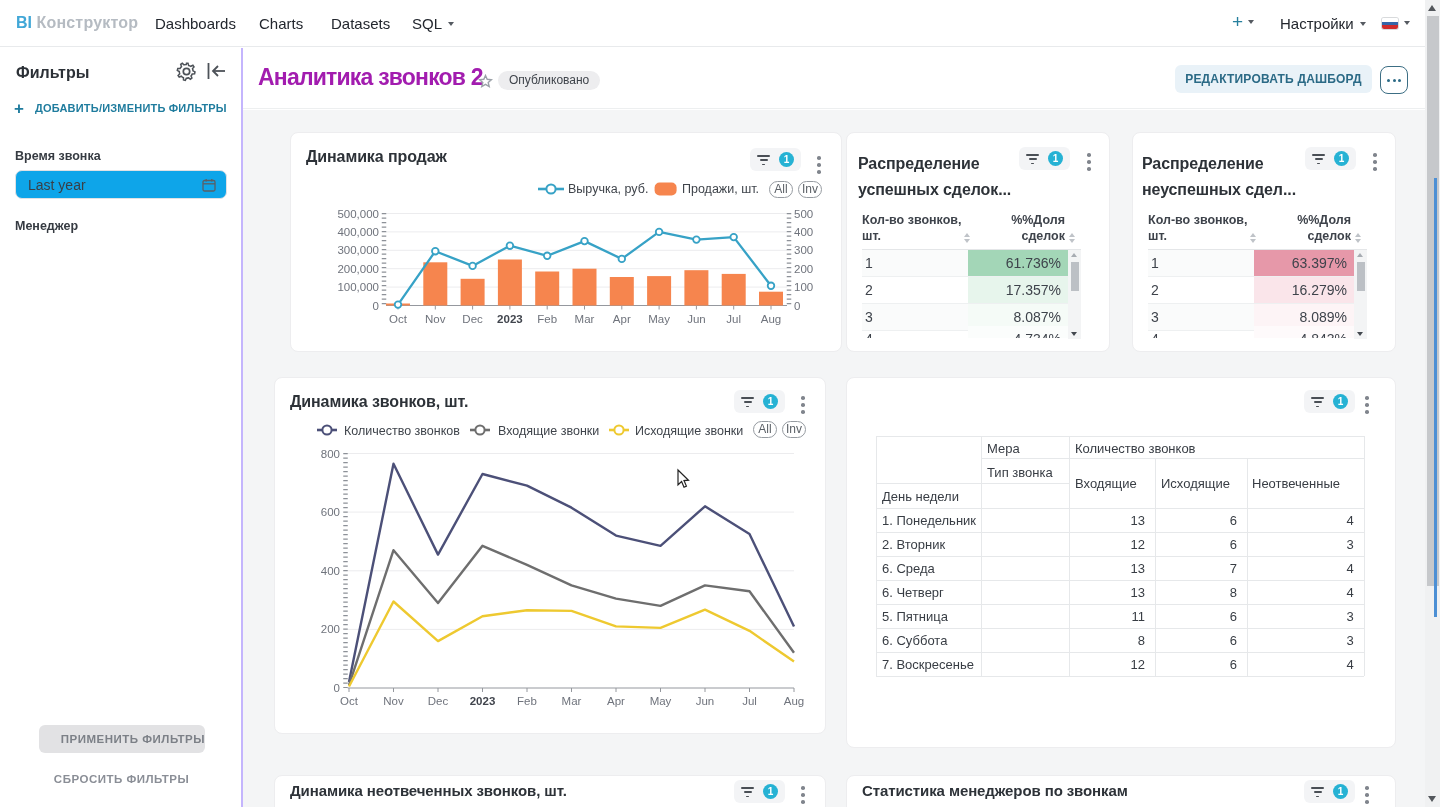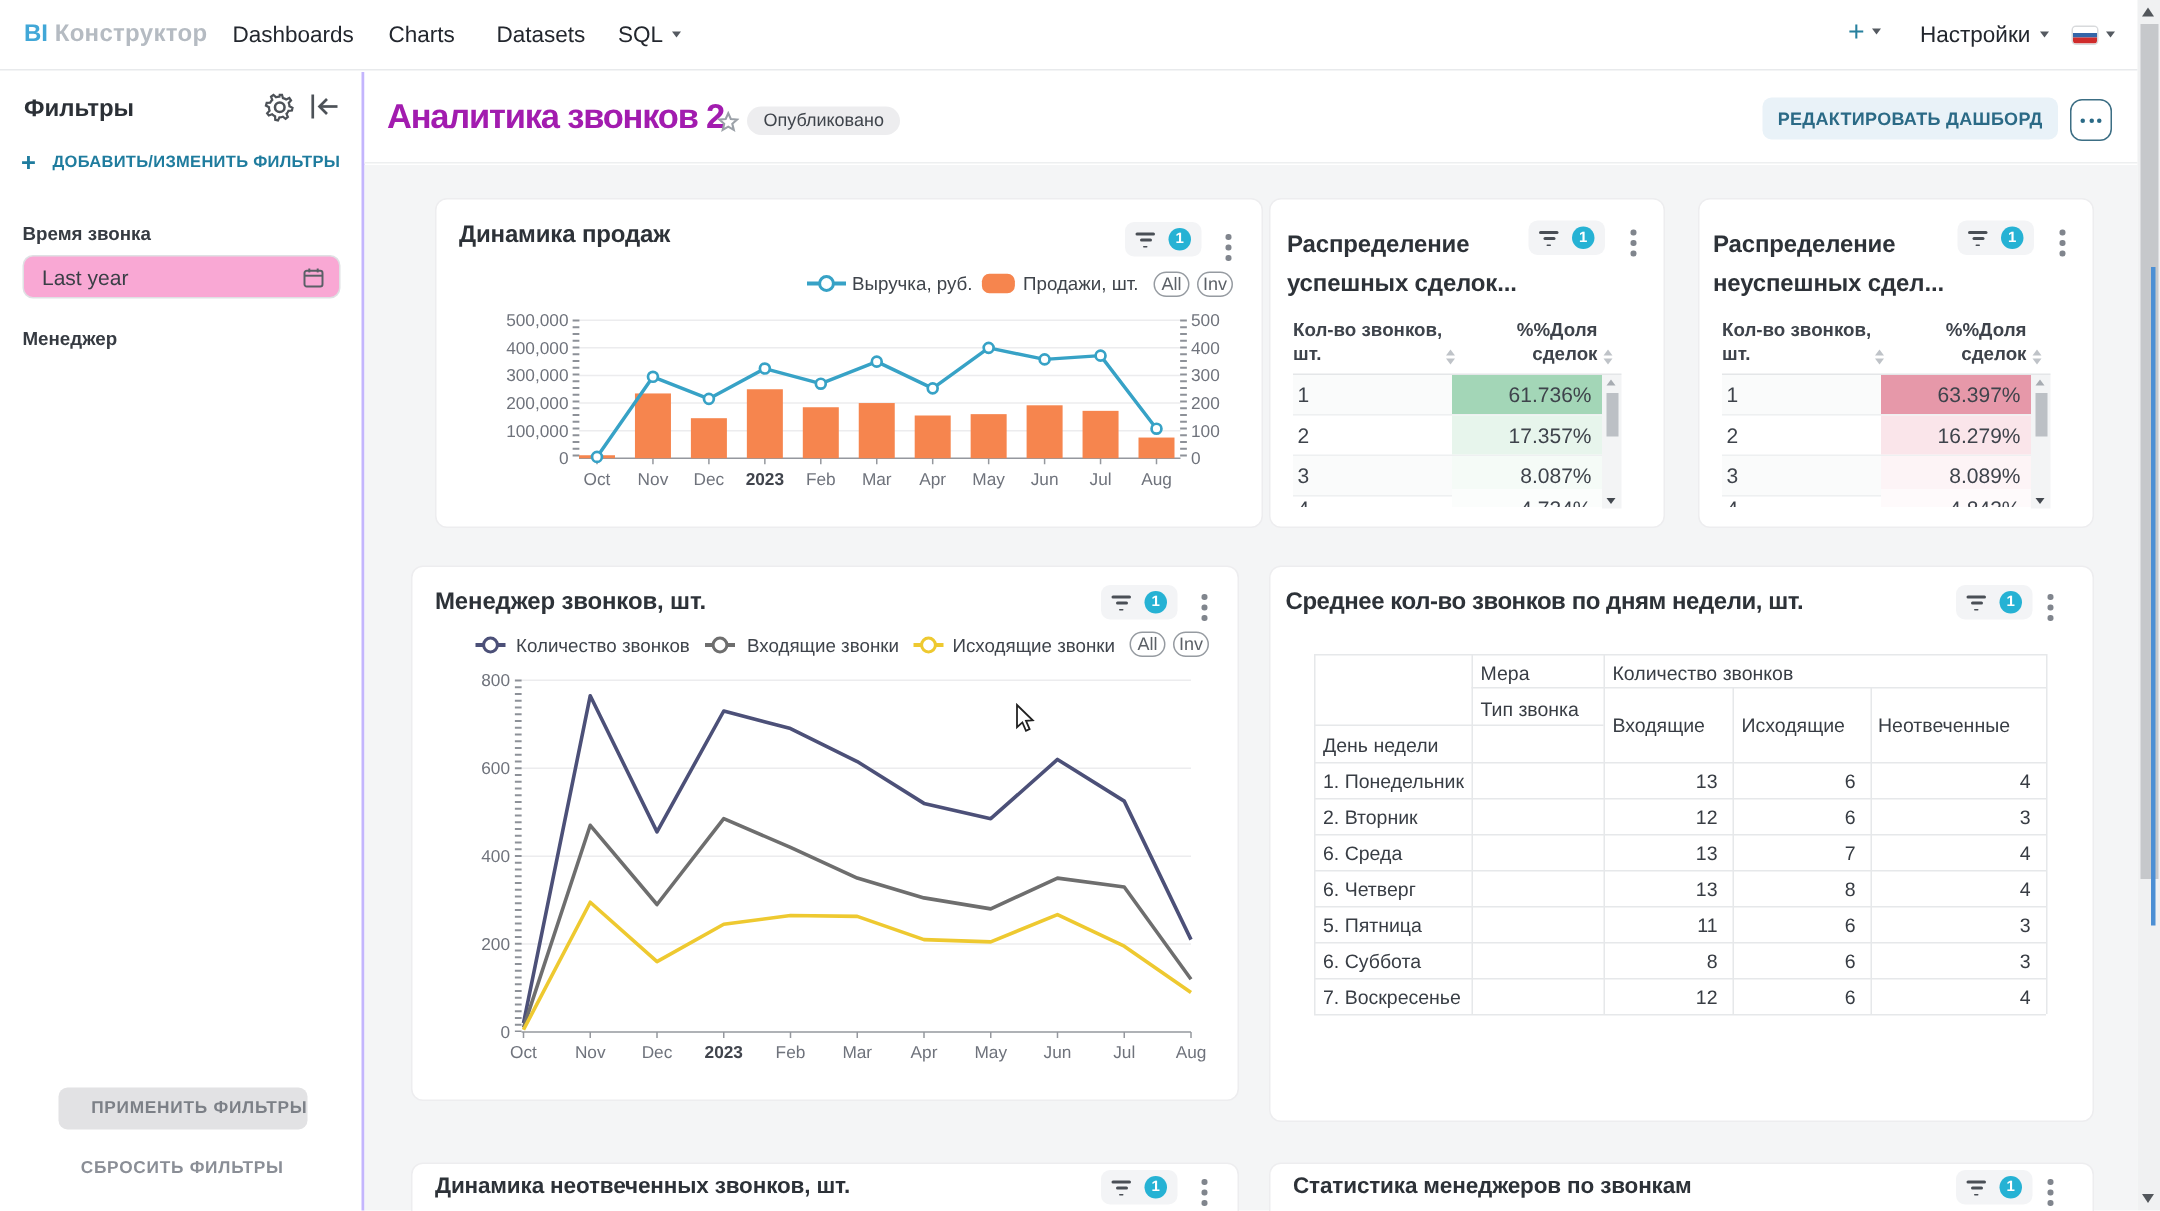--- a/index.html
+++ b/index.html
@@ -59,21 +59,21 @@
     <path d="M10.5 2.2 L12 2.2 L12.6 4.4 A6.5 6.5 0 0 1 14.8 5.3 L16.9 4.3 L18 5.9 L16.5 7.6 A6.5 6.5 0 0 1 17 9.9 L19 10.9 L18.6 12.7 L16.3 12.9 A6.5 6.5 0 0 1 15 14.9 L15.9 17 L14.4 18.2 L12.6 16.8 A6.5 6.5 0 0 1 10.3 17.3 L9.3 19.3 L7.5 18.9 L7.4 16.6 A6.5 6.5 0 0 1 5.4 15.2 L3.2 16 L2.1 14.5 L3.7 12.8 A6.5 6.5 0 0 1 3.3 10.5 L1.3 9.4 L1.8 7.6 L4.1 7.5 A6.5 6.5 0 0 1 5.5 5.6 L4.7 3.4 L6.3 2.3 L8 3.8 A6.5 6.5 0 0 1 10.3 3.4 Z" stroke-width="1.5"></path>
   </svg>
   <svg class="abs" style="left:206px;top:14px" width="20" height="18" viewBox="0 0 20 18" stroke="#4d5258" stroke-width="1.8" fill="none">
     <line x1="2.5" y1="1" x2="2.5" y2="17"></line>
     <line x1="7" y1="9" x2="19" y2="9"></line>
     <path d="M12 4 L7 9 L12 14" fill="none"></path>
   </svg>
   <div class="abs" style="left:14px;top:51px;font-size:17px;color:#1f7c9e;font-weight:bold">+</div>
   <div class="abs" style="left:35px;top:54px;font-size:11px;letter-spacing:0.2px;color:#1f7c9e;font-weight:bold">ДОБАВИТЬ/ИЗМЕНИТЬ ФИЛЬТРЫ</div>
   <div class="abs" style="left:15px;top:101px;font-size:12.5px;font-weight:bold;color:#363b42">Время звонка</div>
-  <div class="abs" style="left:15px;top:122px;width:212px;height:29px;border:1px solid #dfe1e4;border-radius:7px;background:#f9a8d4">
+  <div class="abs" style="left:15px;top:122px;width:212px;height:29px;border:1px solid #dfe1e4;border-radius:7px;background:#0ea5e9">
     <div class="abs" style="left:12px;top:6px;font-size:14px;color:#3a3f46">Last year</div>
     <svg class="abs" style="right:10px;top:7px" width="14" height="14" viewBox="0 0 14 14" fill="none" stroke="#5a5f66" stroke-width="1.3">
       <rect x="1" y="2.5" width="12" height="10.5" rx="1.5"></rect>
       <line x1="1" y1="5.8" x2="13" y2="5.8"></line>
       <line x1="4.2" y1="1" x2="4.2" y2="3.6"></line>
       <line x1="9.8" y1="1" x2="9.8" y2="3.6"></line>
     </svg>
   </div>
   <div class="abs" style="left:15px;top:171px;font-size:12.5px;font-weight:bold;color:#363b42">Менеджер</div>
   <div class="abs" style="left:39px;top:677px;width:166px;height:28px;background:#e2e2e4;border-radius:6px;text-align:right;line-height:28px;font-size:11.5px;font-weight:bold;letter-spacing:0.5px;color:#7c8087">ПРИМЕНИТЬ ФИЛЬТРЫ</div>
@@ -302,21 +302,21 @@
       </div>
   </div>
   <div class="tsb" style="left:221px;top:117px">
     <div class="tsb-up"></div>
     <div class="tsb-th" style="left:2.5px"></div>
     <div class="tsb-dn"></div>
   </div>
 </div>
 
 <div class="card" style="left:274px;top:377px;width:552px;height:357px">
-  <div class="ctitle">Менеджер звонков, шт.</div>
+  <div class="ctitle">Динамика звонков, шт.</div>
   <div class="chip" style="left:459px;top:12px">
     <div class="funnel">
         <i style="left:0;top:0;width:13px"></i>
         <i style="left:2.5px;top:4.3px;width:8px"></i>
         <i style="left:5px;top:8.6px;width:3px"></i>
       </div>
     <div class="badge">1</div>
   </div>
   <div class="vdots" style="left:526px;top:18px">
       <i style="top:0"></i>
@@ -379,21 +379,20 @@
     <circle cx="344" cy="52" r="4.6" fill="#fff" stroke="#eec930" stroke-width="2"></circle>
     <text x="360" y="56.5" font-size="12.5" fill="#3f444b">Исходящие звонки</text>
 
     <path d="M403 92 L403 106.8 L406.6 103.6 L409 109.2 L411.4 108.1 L409 102.6 L413.5 102.2 Z" fill="#fff" stroke="#222" stroke-width="1.2"></path>
   </svg>
   <div class="pill" style="left:478px;top:43px;width:24px">All</div>
   <div class="pill" style="left:507px;top:43px;width:24px">Inv</div>
 </div>
 
 <div class="card" style="left:846px;top:377px;width:550px;height:371px">
-  <div class="ctitle" style="left:10px;letter-spacing:-0.3px">Среднее кол-во звонков по дням недели, шт.</div>
   <div class="chip" style="left:457px;top:12px">
     <div class="funnel">
         <i style="left:0;top:0;width:13px"></i>
         <i style="left:2.5px;top:4.3px;width:8px"></i>
         <i style="left:5px;top:8.6px;width:3px"></i>
       </div>
     <div class="badge">1</div>
   </div>
   <div class="vdots" style="left:518px;top:18px">
       <i style="top:0"></i>

